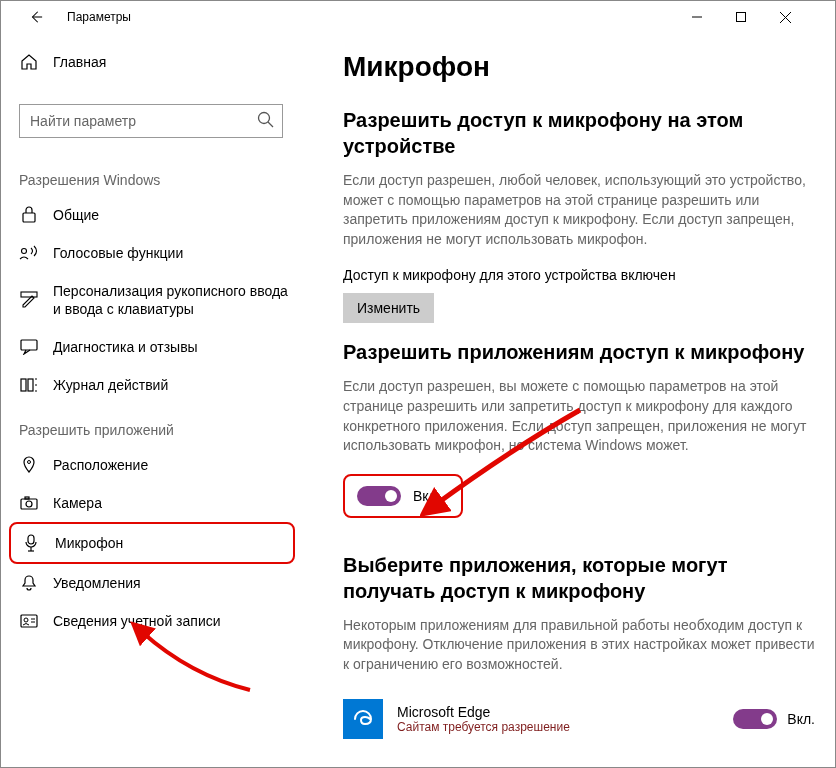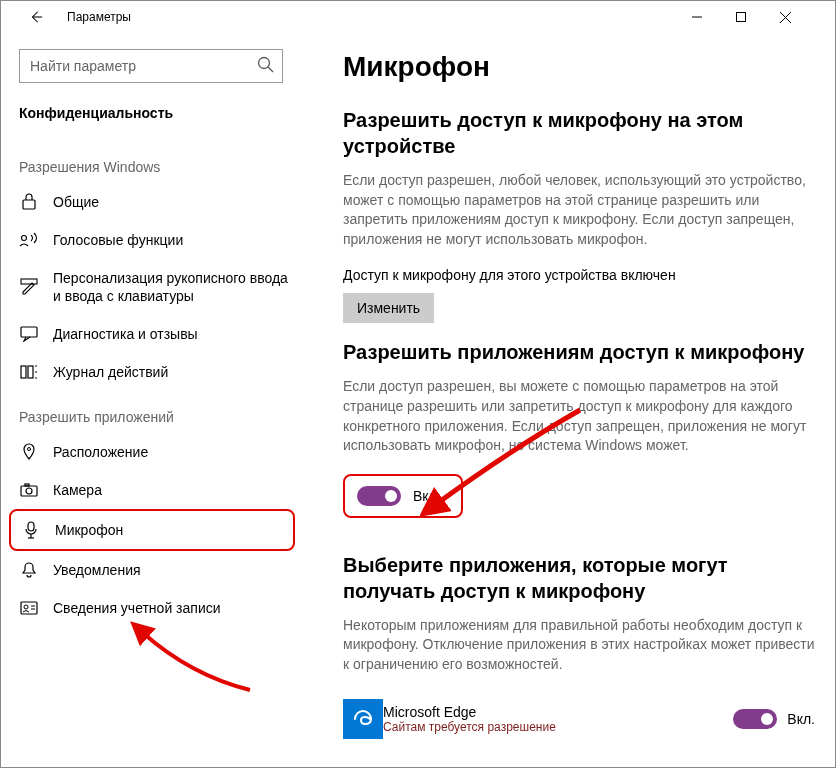--- a/index.html
+++ b/index.html
@@ -16,21 +16,21 @@
   
   .body { flex: 1; display: flex; overflow: hidden; }
 
   
   .sidebar { width: 308px; padding: 10px 8px 10px 0; overflow-y: auto; }
   .nav-item { display: flex; align-items: center; padding: 10px 6px 10px 18px; gap: 14px; cursor: pointer; line-height: 1; }
   .nav-item .icon { width: 20px; height: 18px; display: flex; align-items: center; justify-content: center; flex-shrink: 0; }
   .nav-item .label { font-size: 14px; }
   .nav-item.multi .label { line-height: 1.3; }
 
-  .search-wrap { margin: 6px 18px 16px 18px; position: relative; }
+  .search-wrap { margin: 23px 18px 16px 18px; position: relative; }
   .search { width: 100%; height: 34px; border: 1px solid #999; padding: 0 34px 0 10px; font-size: 14px; background: #fff; color: #555; }
   .search::placeholder { color: #666; }
   .search-icon { position: absolute; right: 8px; top: 7px; color: #555; }
 
   .section-label-strong { font-weight: 600; padding: 6px 18px 20px 18px; font-size: 14px; }
   .section-label { color: #666; padding: 18px 18px 8px 18px; font-size: 14px; }
 
   .nav-highlight { border: 2.5px solid #e10600; border-radius: 8px; margin: 0 6px 0 8px; }
 
   
@@ -43,21 +43,21 @@
 
   .toggle-row { display: flex; align-items: center; gap: 12px; margin-bottom: 34px; }
   .toggle { width: 44px; height: 20px; border-radius: 10px; position: relative; background: #833b8b; }
   .toggle .thumb { width: 12px; height: 12px; border-radius: 50%; background: #fff; position: absolute; top: 4px; right: 4px; }
   .toggle-label { font-size: 14px; }
 
   .toggle-box { border: 2.5px solid #e10600; border-radius: 8px; padding: 10px 20px 10px 12px; display: inline-flex; }
 
   .app-row { display: flex; align-items: center; padding: 6px 0; }
   .app-icon { width: 40px; height: 40px; background: #0078d4; display: flex; align-items: center; justify-content: center; color: #fff; flex-shrink: 0; }
-  .app-text { flex: 1; }
+  .app-text { margin-left: 14px; flex: 1; }
   .app-text .name { font-size: 14px; }
   .app-text .sub { font-size: 12px; color: #7f1d1d; }
 
   
   .arrow { position: absolute; pointer-events: none; }
 
   svg { display: block; }
 </style>
 </head>
 <body>
@@ -88,32 +88,39 @@
           <line x1="0" y1="0" x2="11" y2="11" stroke="#000" stroke-width="1"></line>
           <line x1="11" y1="0" x2="0" y2="11" stroke="#000" stroke-width="1"></line>
         </svg>
     </div>
   </div>
 
   <div class="body">
 
     <div class="sidebar">
 
+      <div class="nav-item">
+        <span class="icon">
+          <svg width="18" height="16" viewBox="0 0 18 16">
+              <path d="M2 7 L9 1 L16 7 V15 H11 V10 H7 V15 H2 Z" stroke="#000" stroke-width="1.2" fill="none"></path>
+            </svg>
+        </span>
+        <span class="label">Главная</span>
+      </div>
 
       <div class="search-wrap">
         <input class="search" placeholder="Найти параметр" style="">
         <span class="search-icon">
           <svg width="18" height="18" viewBox="0 0 18 18">
               <circle cx="7" cy="7" r="5.5" stroke="#555" stroke-width="1.3" fill="none"></circle>
               <line x1="11" y1="11" x2="16" y2="16" stroke="#555" stroke-width="1.3"></line>
             </svg>
         </span>
       </div>
 
-      <div class="section-label-strong">Конфиденциальность</div>
 
       <div class="section-label">Разрешения Windows</div>
 
       <div class="nav-item">
         <span class="icon">
           <svg width="16" height="18" viewBox="0 0 16 18">
               <rect x="2" y="7" width="12" height="9" rx="1" stroke="#000" stroke-width="1.2" fill="none"></rect>
               <path d="M5 7 V4 a3 3 0 0 1 6 0 V7" stroke="#000" stroke-width="1.2" fill="none"></path>
             </svg>
         </span>

